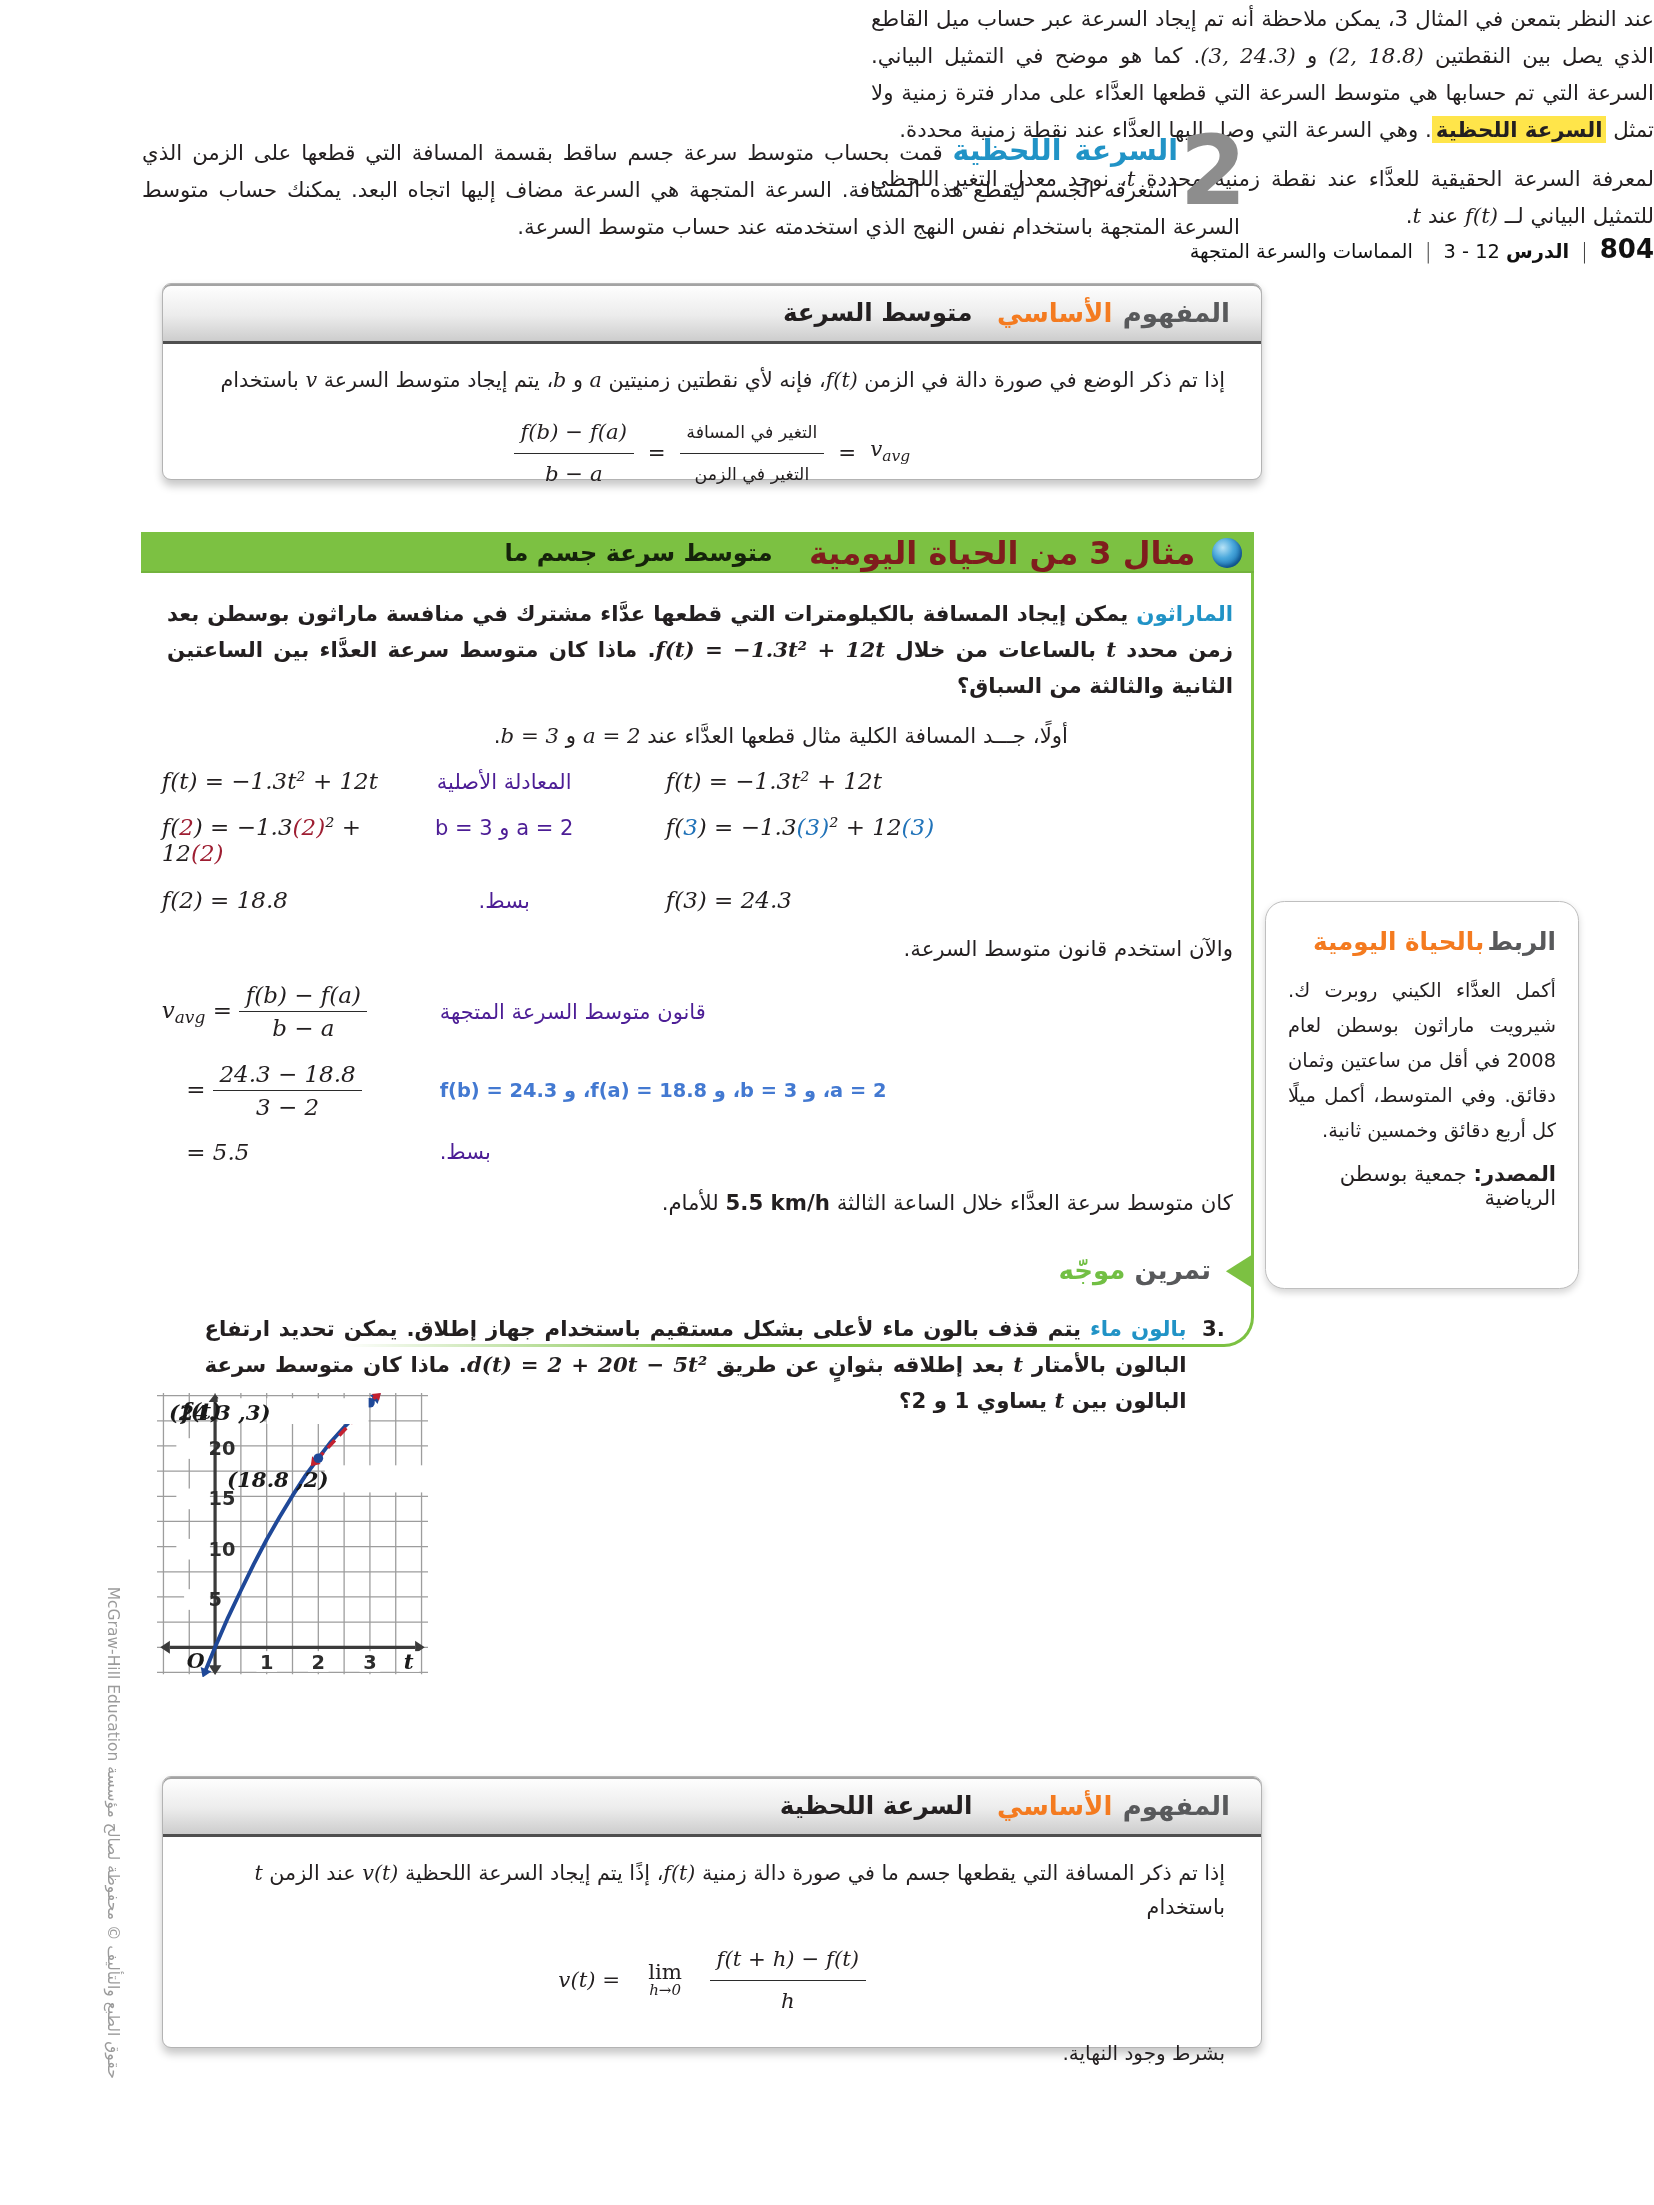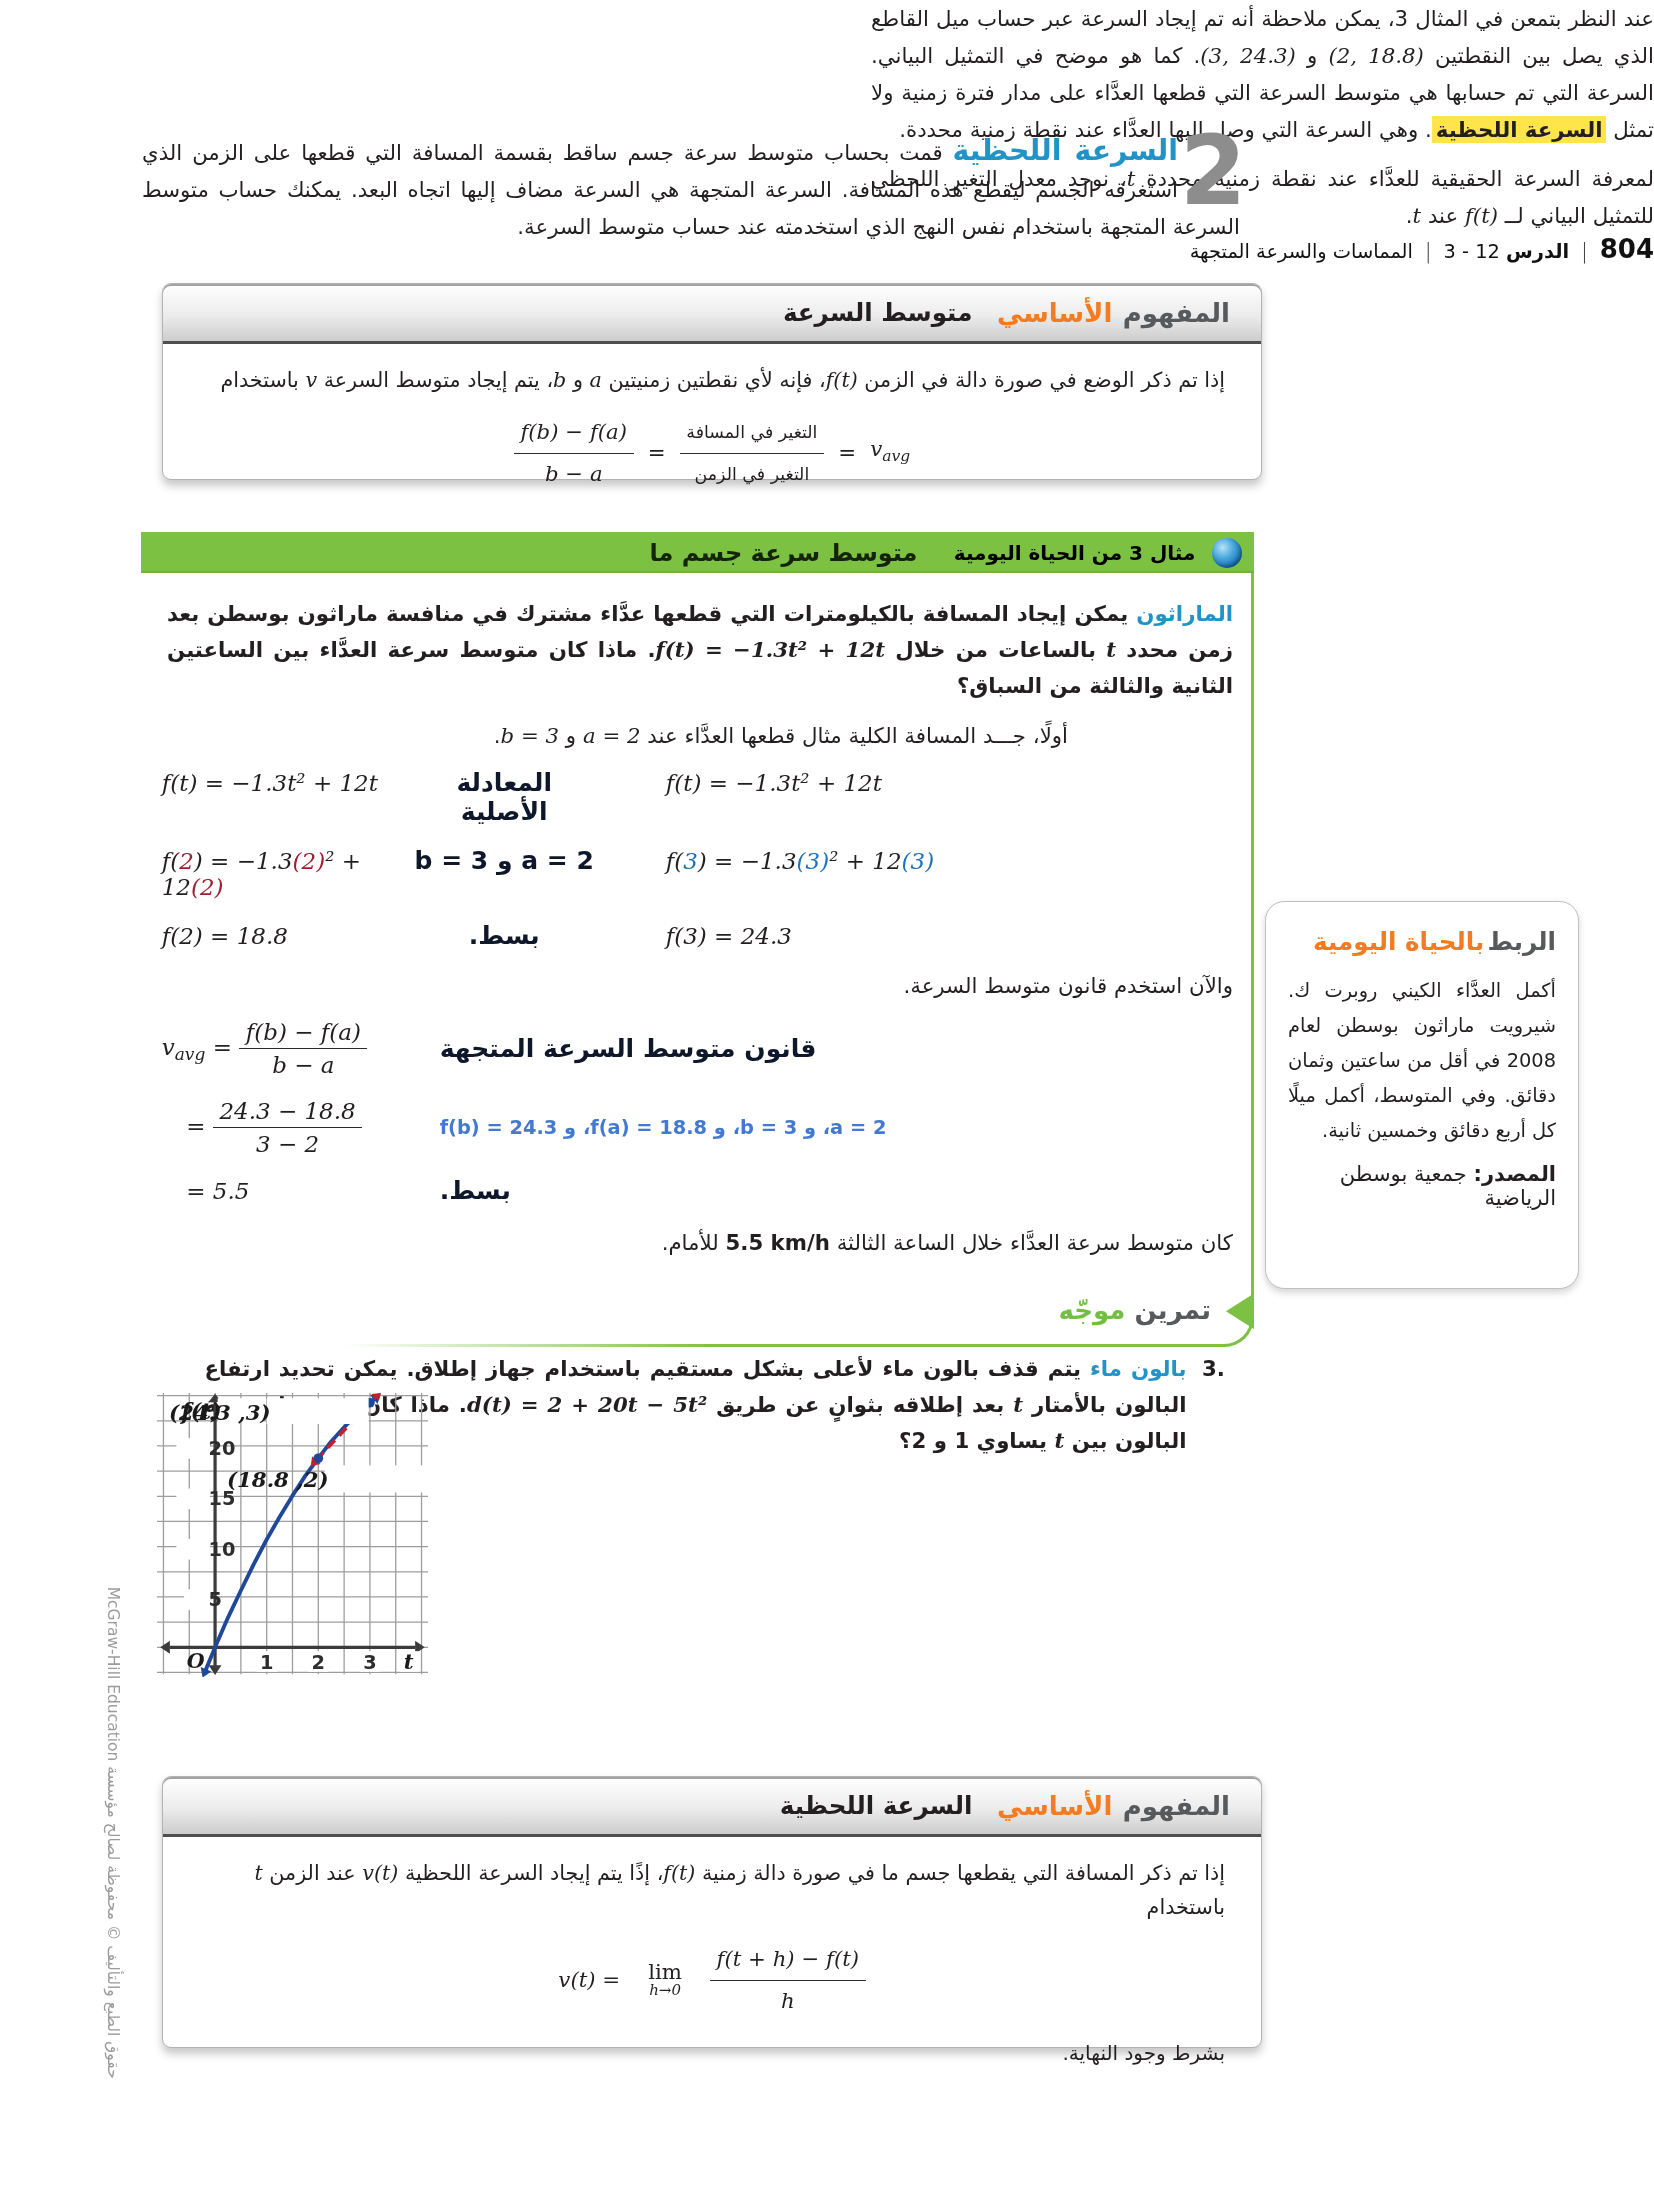--- a/index.html
+++ b/index.html
@@ -5,21 +5,21 @@
   html,body{margin:0;padding:0;}
   body{
     position:relative; width:1654px; height:2205px; background:#ffffff;
     font-family:"DejaVu Sans", sans-serif; color:#231f20; overflow:hidden;
   }
   .abs{position:absolute;}
   .m{font-family:"DejaVu Serif", serif; font-style:italic; direction:ltr; unicode-bidi:isolate;}
   .c2{color:#9e1e32;}
   .c3{color:#2173b9;}
   .blue-lead{color:#2193c6; font-weight:bold;}
-  .note{color:#0f172a; font-weight:bold; font-size:25px;}
+  .note{color:#4c1d95; font-weight:normal; font-size:21px;}
   .note-bright{color:#4379d1; font-weight:bold; font-size:19.4px;}
   .frac{display:inline-flex; flex-direction:column; align-items:center; vertical-align:middle; text-align:center;}
   .frac>.num{border-bottom:1.9px solid #2b2b2b; padding:0 6.5px 3.2px;}
   .frac>.den{padding-top:3.2px;}
   .lim{display:inline-flex; flex-direction:column; align-items:center; line-height:1.05; vertical-align:middle;}
   .lim .lo{font-size:15px;}
 
   
   #intro{right:414px; top:132px; width:1098px; direction:rtl; text-align:justify;
          font-size:21.3px; line-height:37px;}
@@ -43,21 +43,21 @@
         align-items:center; gap:14.2px; font-size:21.3px;}
   .formula-row .arfrac{font-size:17.4px;}
 
   
   #example{left:141px; top:532px; width:1113px; height:815px;}
   .ex-bar{height:41px; background:#7cc142; display:flex; direction:rtl; align-items:center;
         padding:0 11.6px; gap:17px; box-shadow:inset 0 -1.9px 0 rgba(0,0,0,.07);}
   .globe{width:30px; height:30px; border-radius:50%;
         background:radial-gradient(circle at 36% 32%, #b8e3f6 0%, #4aa8dc 38%, #1b75b5 72%, #0d4e8c 100%);
         box-shadow:inset -1.9px -2.6px 3.9px rgba(0,20,60,.35);}
-  .ex-bar .t1{font-size:20px; font-weight:bold; color:#000000;}
+  .ex-bar .t1{font-size:32px; font-weight:bold; color:#7f1d1d;}
   .ex-bar .t2{font-size:24px; font-weight:bold; color:#15230b; margin-right:19.4px;}
   .ex-body{position:absolute; top:41px; bottom:0; left:0; right:0;
         border-right:3.2px solid #7cc142; border-bottom:3.2px solid #7cc142;
         border-bottom-right-radius:30px; padding:23px 18px 0 0; direction:rtl;}
   .fade-mask{position:absolute; bottom:-3.2px; left:-1.3px; width:52%; height:4.5px;
         background:linear-gradient(to right, #ffffff 35%, rgba(255,255,255,0));}
   .problem{font-size:21.3px; line-height:36px; font-weight:bold; text-align:justify; width:1066px;}
   .step1{margin-top:19.4px; margin-right:165px; font-size:21.3px;}
   .calc{margin-top:19.4px; display:grid; direction:ltr; grid-template-columns:252px 181px 1fr;
         row-gap:20.7px; font-size:23px; align-items:baseline; padding-left:20.7px;}

